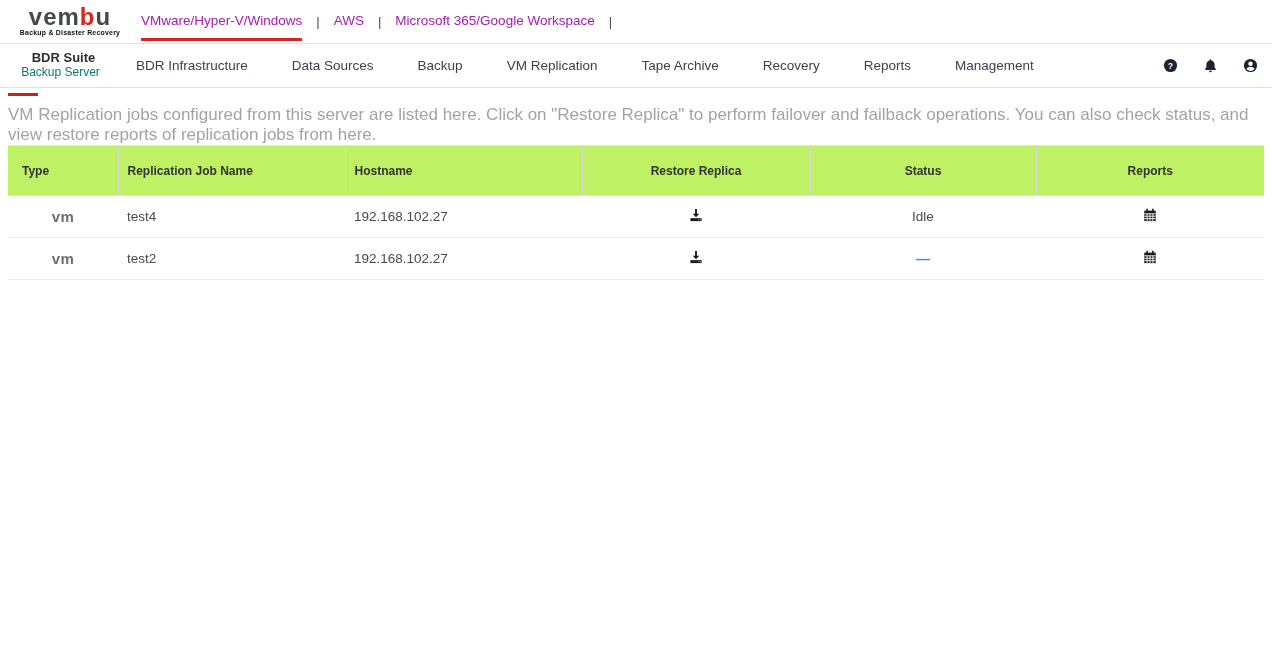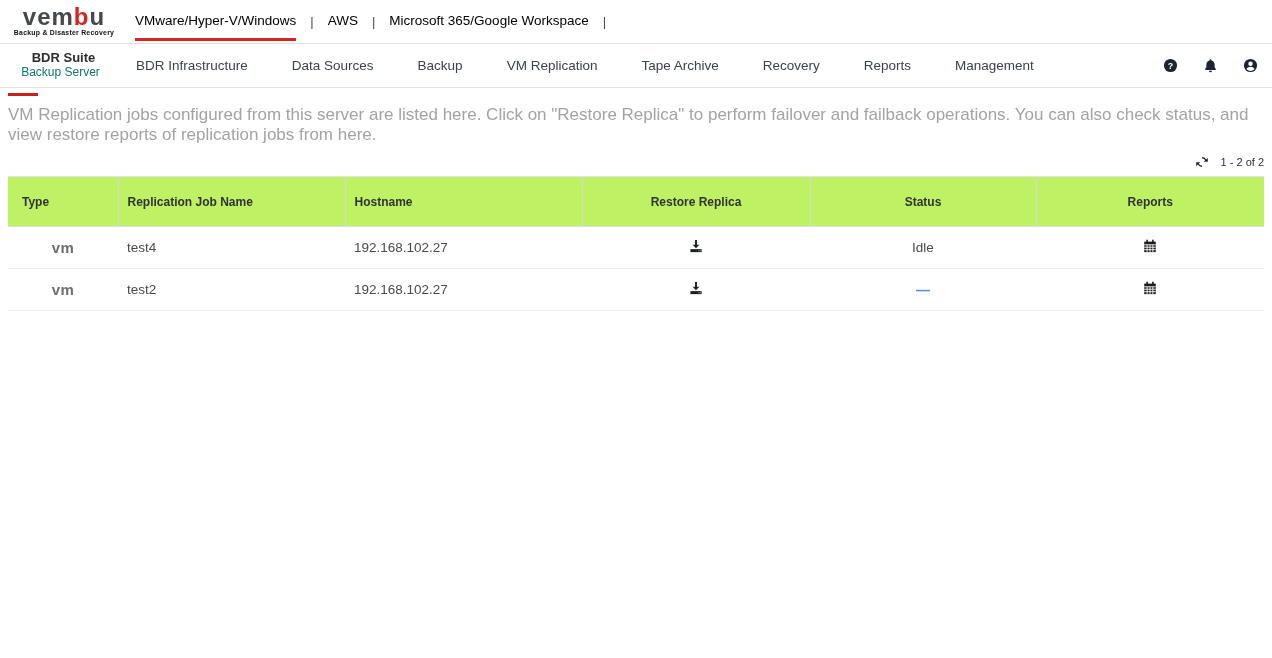--- a/index.html
+++ b/index.html
@@ -5,30 +5,30 @@
   * { box-sizing: border-box; }
   body {
     margin: 0; width: 1272px; height: 658px;
     background: #fff; color: #333;
     font-family: "Liberation Sans", sans-serif;
     overflow: hidden;
   }
   
   .topbar {
     display: flex; align-items: stretch; height: 44px;
-    border-bottom: 1px solid #e2e2e2; padding-left: 8px;
+    border-bottom: 1px solid #e2e2e2; padding-left: 14px;
   }
   .logo { width: 112px; display: flex; flex-direction: column; justify-content: center; align-items: center; cursor: pointer; }
   .logo-word { font-size: 24px; font-weight: 700; color: #45494d; letter-spacing: 1px; line-height: 0.85; }
   .logo-word .logo-b { color: #d6251f; }
   .tagline { font-size: 6.9px; font-weight: 700; color: #101010; letter-spacing: 0.25px; margin-top: 2px; white-space: nowrap; }
   .product-tabs { display: flex; align-items: center; margin-left: 15px; }
   .ptab {
     display: flex; align-items: center; height: 38px;
-    font-size: 13.5px; color: #000000; cursor: pointer;
+    font-size: 13.5px; color: #a21caf; cursor: pointer;
     border-bottom: 3px solid transparent; white-space: nowrap;
   }
   .ptab.active { border-bottom-color: #d6251f; }
   .tab-sep { margin: 0 14px; color: #4a4a4a; font-size: 13px; }
   
   .subbar { display: flex; align-items: center; height: 44px; border-bottom: 1px solid #e2e2e2; }
   .server-block { width: 121px; text-align: center; cursor: pointer; line-height: 1.15; }
   .suite { font-size: 13px; font-weight: 700; color: #2e2e2e; padding-left: 6px; }
   .server { font-size: 12px; color: #0f766e; }
   .main-nav { display: flex; align-items: center; gap: 44px; margin-left: 15px; }
@@ -113,29 +113,20 @@
         <path d="M8 9.2c-2.1 0-3.9 1.2-4.3 2.9a6.95 6.95 0 0 0 8.6 0C11.9 10.4 10.1 9.2 8 9.2z" fill="#ffffff"></path>
       </svg>
     </span>
   </div>
 </div>
 
 <main>
   <div class="title-underline"></div>
   <p class="desc">VM Replication jobs configured from this server are listed here. Click on "Restore Replica" to perform failover and failback operations. You can also check status, and view restore reports of replication jobs from here.</p>
 
-  <div class="toolbar">
-    <span class="icon-btn">
-      <svg viewBox="0 0 16 16" width="14" height="14" fill="currentColor">
-        <path d="M8 2.4a5.6 5.6 0 0 1 4.8 2.7L14.6 3v4.6H10l1.7-1.7A3.95 3.95 0 0 0 8 4.1V2.4z"></path>
-        <path d="M8 13.6a5.6 5.6 0 0 1-4.8-2.7L1.4 13V8.4H6L4.3 10.1A3.95 3.95 0 0 0 8 11.9v1.7z"></path>
-      </svg>
-    </span>
-    <span class="pagination">1 - 2 of 2</span>
-  </div>
 
   <table>
     <colgroup>
       <col style="width:110px">
         <col style="width:227px">
         <col style="width:237px">
       <col style="width:228px">
         <col style="width:226px">
         <col style="width:228px">
     </colgroup>

